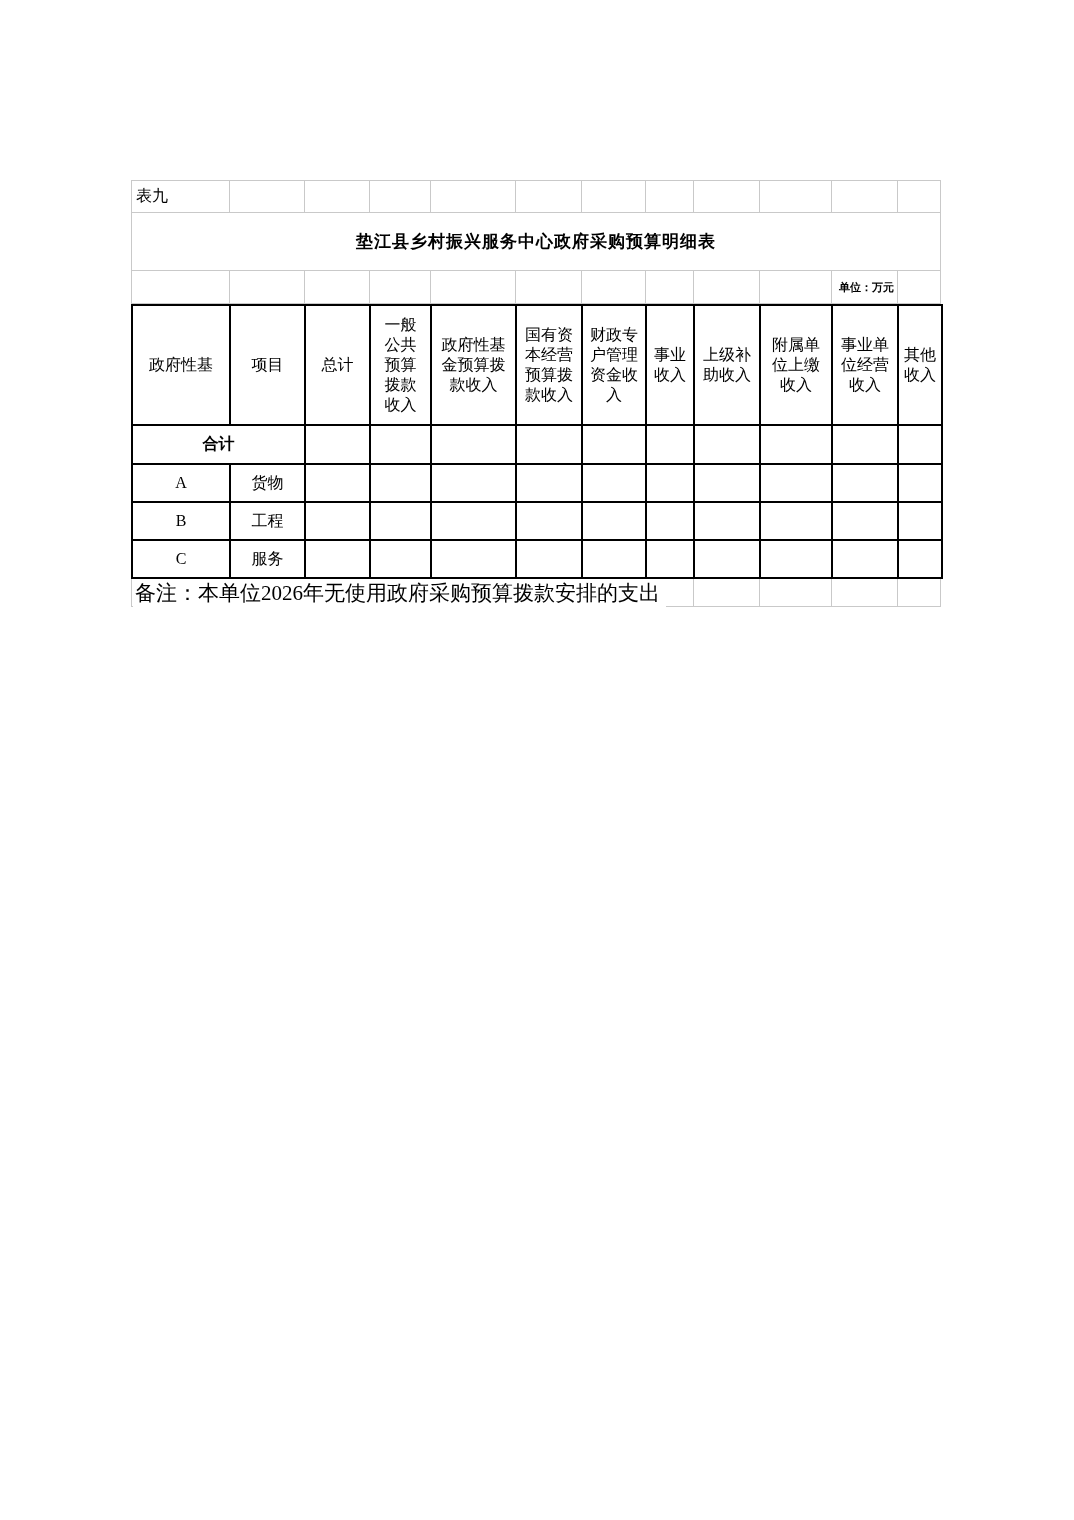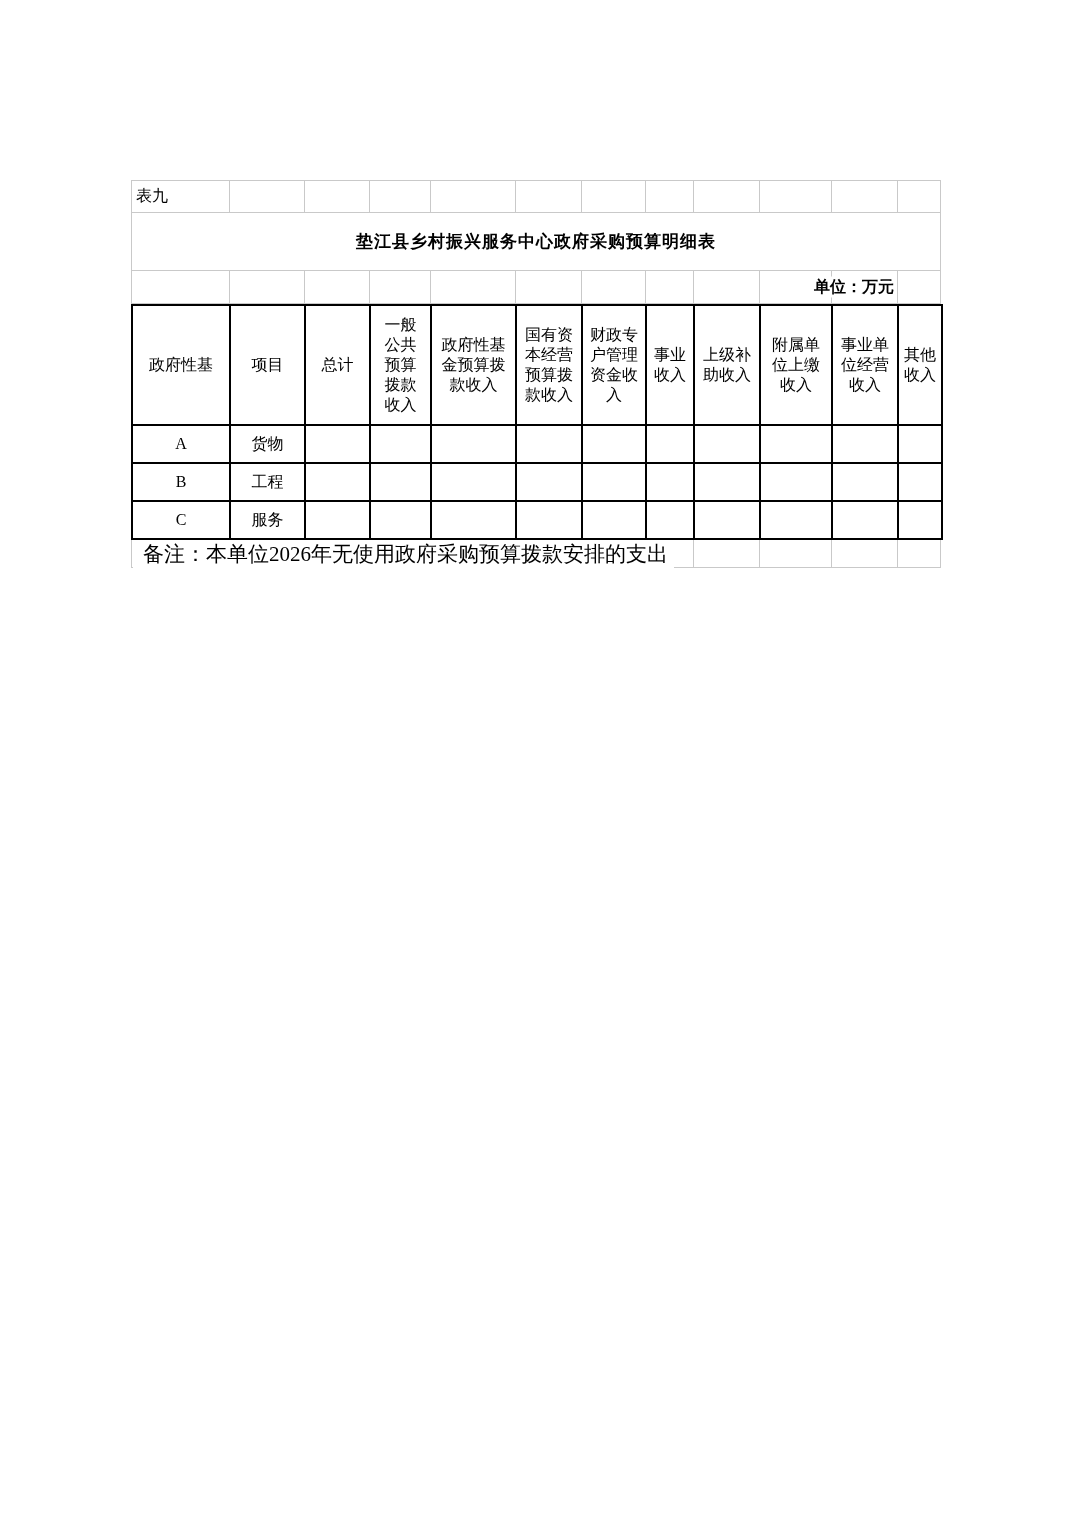--- a/index.html
+++ b/index.html
@@ -26,38 +26,38 @@
 
   .title-row {
     height:58px; box-sizing:border-box;
     border-left:1px solid var(--grid); border-right:1px solid var(--grid); border-bottom:1px solid var(--grid);
     display:flex; align-items:center; justify-content:center;
   }
   .title { font-size:17px; font-weight:bold; letter-spacing:1px; white-space:nowrap; }
 
   .unit-label {
     position:absolute; right:43px; top:50%; transform:translateY(-50%);
-    font-size:16px; font-weight:bold; background:#fff; padding:0 3px; white-space:nowrap;
+    font-size:11px; font-weight:bold; background:#fff; padding:0 3px; white-space:nowrap;
   }
 
   
   .budget-table { border-collapse:collapse; table-layout:fixed; width:810px; }
   .budget-table td {
     border:2px solid var(--line); text-align:center; vertical-align:middle;
     padding:0; font-size:16px; background:#fff; overflow:hidden;
   }
   .hc { height:118px; line-height:20px; white-space:pre-line; }
   .total-row td { height:37px; }
   .tc { font-weight:bold; font-size:17px; }
   .data-row td { height:36px; }
   .cc { font-size:15px; }
 
   .note-text {
     position:absolute; left:1px; top:50%; transform:translateY(-50%);
-    font-size:21px; background:#fff; padding:0 6px 0 10px; white-space:nowrap;
+    font-size:21px; background:#fff; padding:0 6px 0 2px; white-space:nowrap;
   }
 </style>
 </head>
 <body>
 
 <div class="sheet">
 
   <div class="grid-row row1">
     <div class="gc c1 corner">
         <span>表九</span>
@@ -137,20 +137,33 @@
 助收入</td>
         <td class="hc">附属单
 位上缴
 收入</td>
         <td class="hc">事业单
 位经营
 收入</td>
         <td class="hc">其他
 收入</td>
       </tr>
+      <tr class="total-row">
+        <td class="tc" colspan="2">合计</td>
+        <td></td>
+        <td></td>
+        <td></td>
+        <td></td>
+        <td></td>
+        <td></td>
+        <td></td>
+        <td></td>
+        <td></td>
+        <td></td>
+      </tr>
       <tr class="data-row">
         <td class="cc">A</td>
         <td class="nc">货物</td>
         <td></td>
         <td></td>
         <td></td>
         <td></td>
         <td></td>
         <td></td>
         <td></td>

